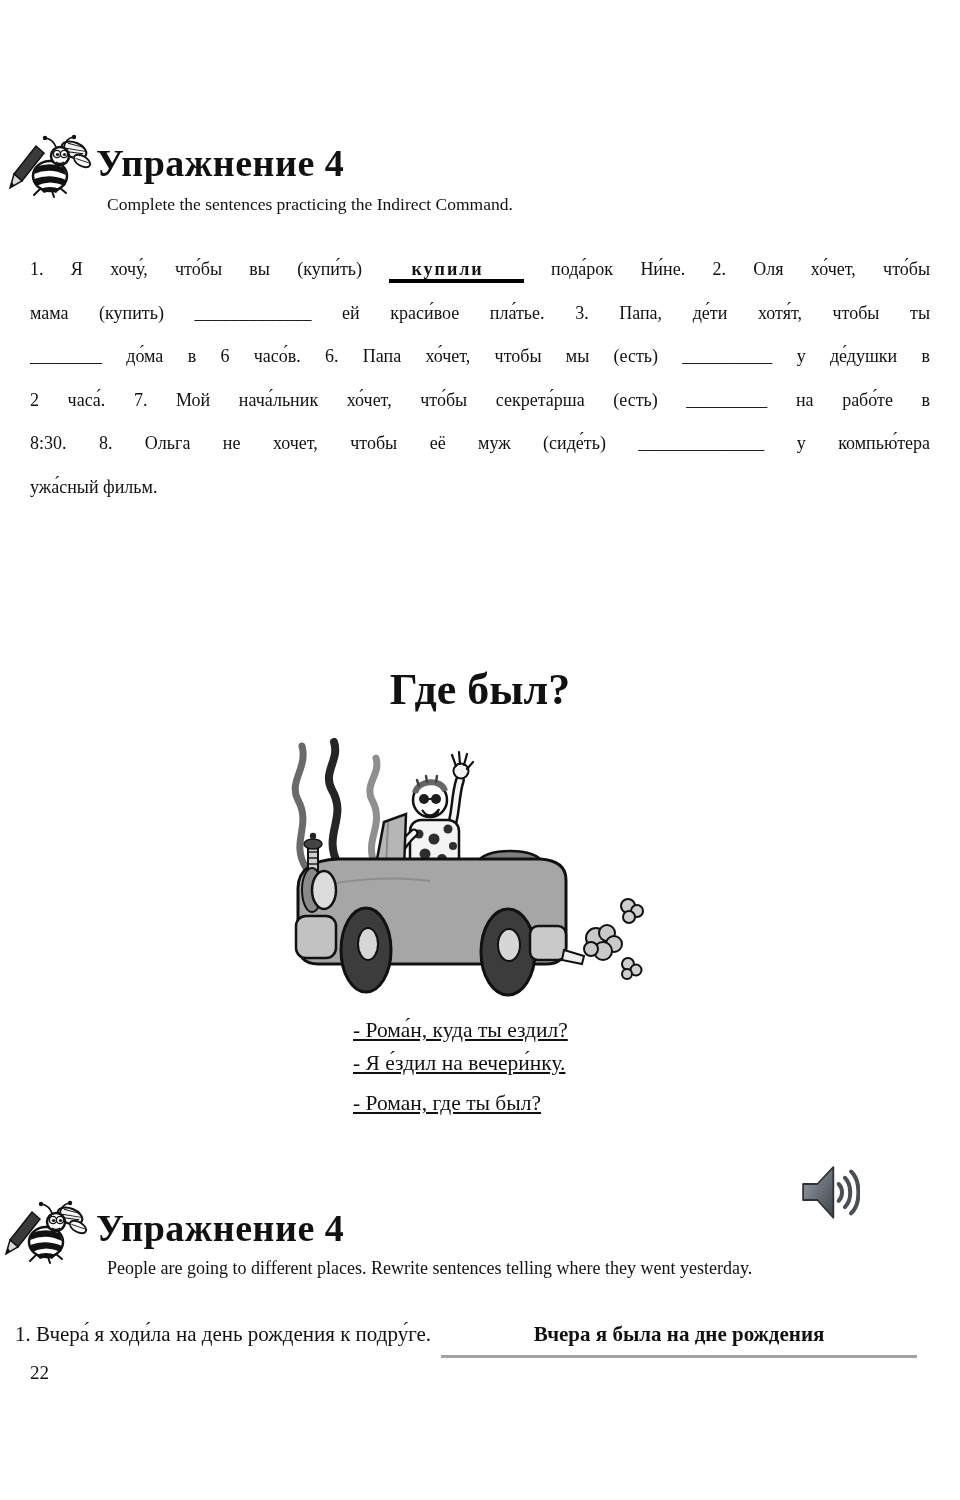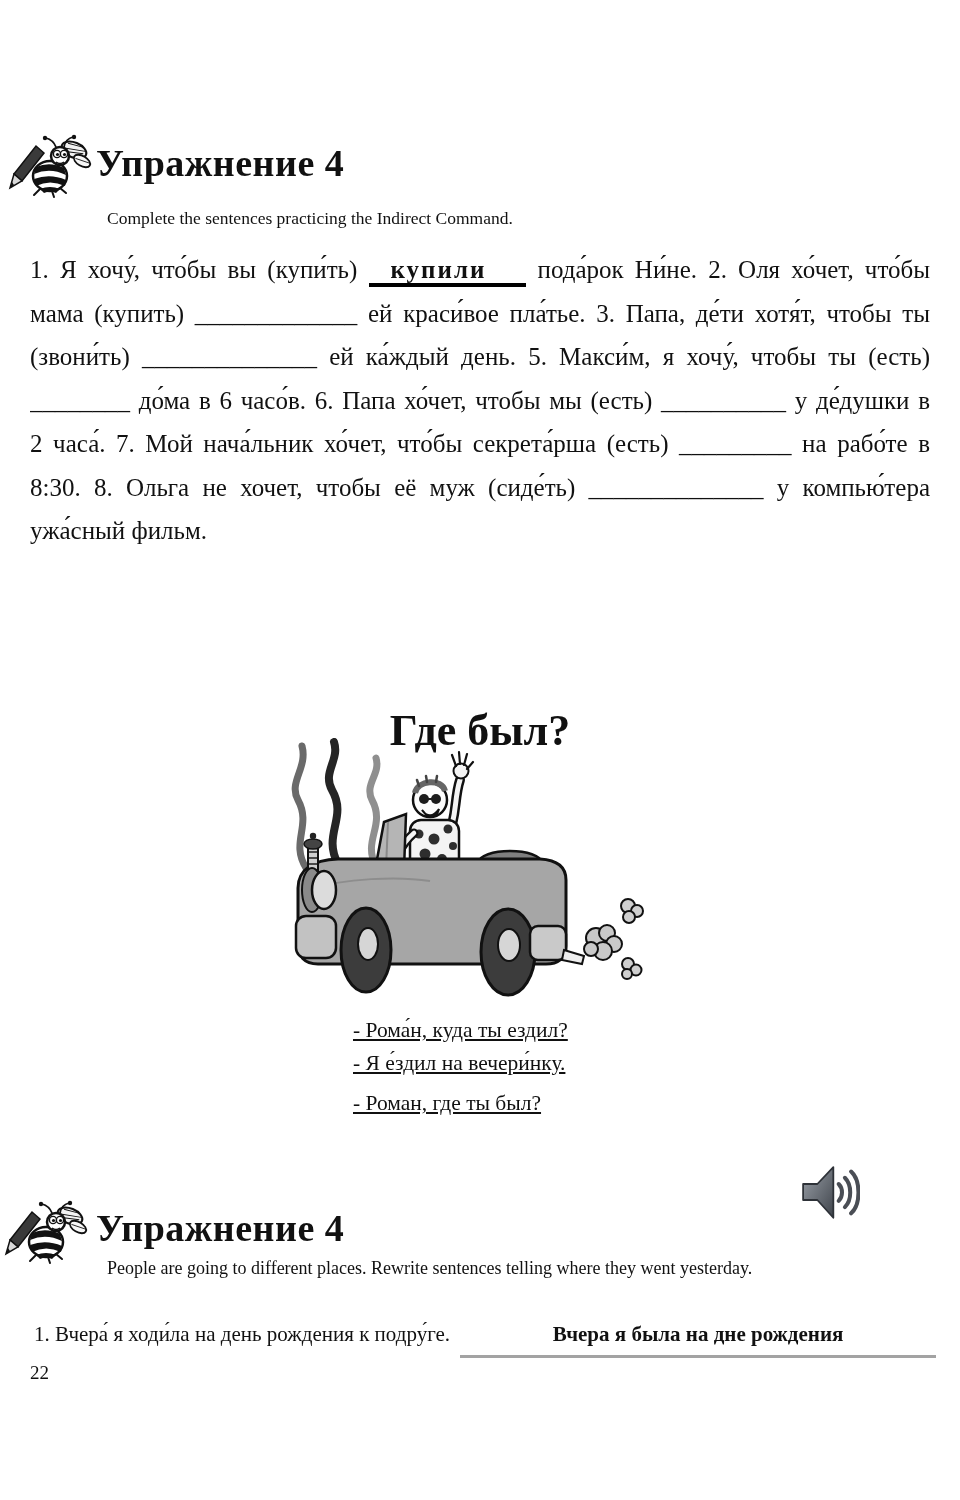--- a/index.html
+++ b/index.html
@@ -24,21 +24,21 @@
   .ex-subtitle {
     font-size: 17.5px;
     white-space: nowrap;
   }
 
   
   .para {
     left: 30px;
     top: 248px;
     width: 900px;
-    font-size: 25px;
+    font-size: 18px;
   }
   .pline {
     line-height: 43.5px;
     height: 43.5px;
     text-align: justify;
     text-align-last: justify;
     overflow: hidden;
     white-space: nowrap;
   }
   .pline.lastline {
@@ -52,35 +52,34 @@
   }
 
   
   .section-title {
     left: 0;
     top: 664px;
     width: 960px;
     text-align: center;
     font-size: 44px;
     font-weight: bold;
-    margin-top: 41px;
   }
 
   
   .dialogue {
     left: 353px;
     top: 1014px;
     font-size: 21.5px;
   }
   .dialogue div { line-height: 33px; white-space: nowrap; text-decoration: underline; }
   .dialogue .pair2 { margin-top: 7px; }
 
   
   .ex5-row {
-    left: 34px;
+    left: 15px;
     top: 1316px;
     width: 902px;
     font-size: 21px;
     display: flex;
     align-items: baseline;
     line-height: 36px;
   }
   .ex5-q { white-space: nowrap; }
   .ex5-answer {
     flex: 1;
@@ -138,26 +137,25 @@
     <path d="M48,28 Q52,31 56,28" stroke="#111" stroke-width="1.5" fill="none"></path>
 
     <path d="M48,13 C46,8 42,5 38,4" stroke="#111" stroke-width="1.8" fill="none"></path>
     <circle cx="37" cy="4" r="2.2" fill="#111"></circle>
     <path d="M56,13 C57,7 61,4 65,3" stroke="#111" stroke-width="1.8" fill="none"></path>
     <circle cx="66" cy="3" r="2.2" fill="#111"></circle>
   </svg>
 </div>
 
 <div class="abs ex-title" style="left:96px; top:141px;">Упражнение 4</div>
-<div class="abs ex-subtitle" style="left:107px; top:208px;">Complete the sentences practicing the Indirect Command.</div>
+<div class="abs ex-subtitle" style="left:107px; top:194px;">Complete the sentences practicing the Indirect Command.</div>
 
 <div class="abs para">
   <div class="pline"><span>1. Я хочу́, что́бы вы (купи́ть)</span> <span class="answer-inline">купили</span> <span>пода́рок Ни́не.  2. Оля хо́чет, что́бы</span></div>
   <div class="pline">мама (купить) _____________ ей краси́вое пла́тье.  3. Папа, де́ти хотя́т, чтобы ты</div>
-  <div class="pline">(звони́ть) ______________ ей ка́ждый день. 5. Макси́м, я хочу́, чтобы ты (есть)</div>
   <div class="pline">________ до́ма в 6 часо́в.  6. Папа хо́чет, чтобы мы (есть) __________ у де́душки в</div>
   <div class="pline">2 часа́.  7. Мой нача́льник хо́чет, что́бы секрета́рша (есть) _________ на рабо́те в</div>
   <div class="pline">8:30.  8. Ольга не хочет, чтобы её муж (сиде́ть) ______________ у компью́тера</div>
   <div class="pline lastline">ужа́сный фильм.</div>
 </div>
 
 <div class="abs section-title">Где был?</div>
 
 <div class="abs" style="left:278px; top:738px; width:385px; height:270px;">
   <svg width="385" height="270" viewBox="0 0 385 270">

